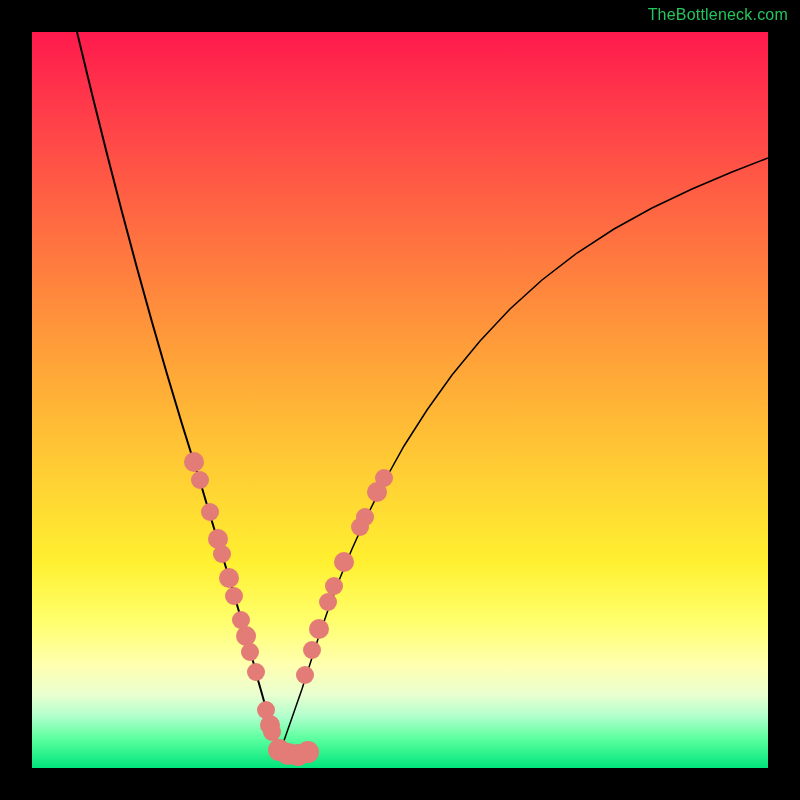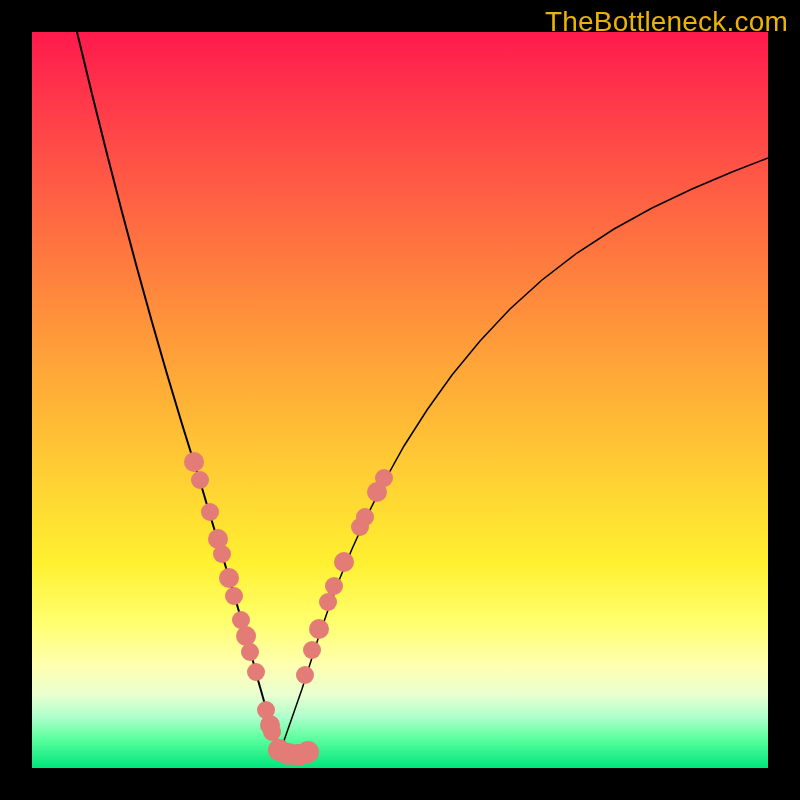--- a/index.html
+++ b/index.html
@@ -48,22 +48,22 @@
     stroke-width: 1.5;
   }
   .dot {
     fill: #e37b76;
     stroke: none;
   }
   .watermark {
     position: absolute;
     top: 6px;
     right: 12px;
-    color: #eab308;
-    font-size: 28px;
+    color: #22c55e;
+    font-size: 16px;
     font-weight: 500;
     letter-spacing: 0.2px;
   }
 </style>
 </head>
 <body>
 
 <div class="frame">
   <div class="plot-area">
     <svg id="chart-svg" width="736" height="736" viewBox="0 0 736 736">

